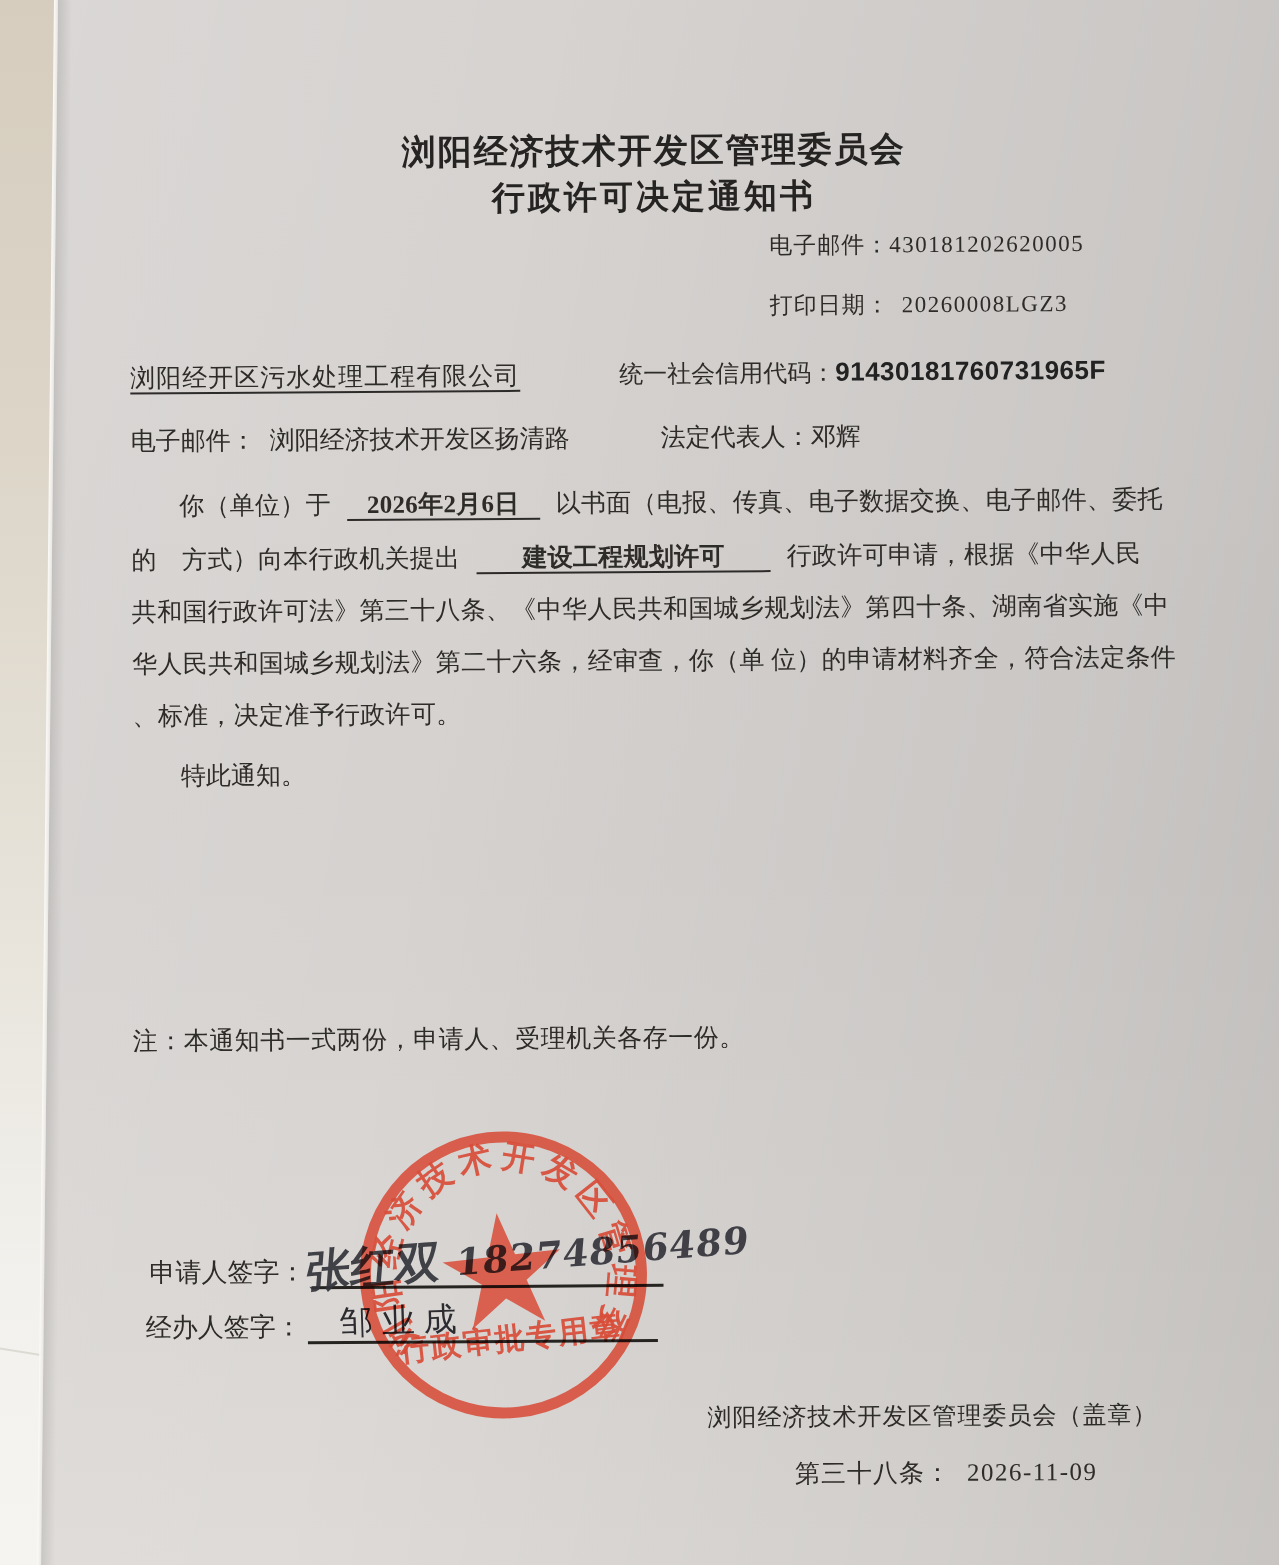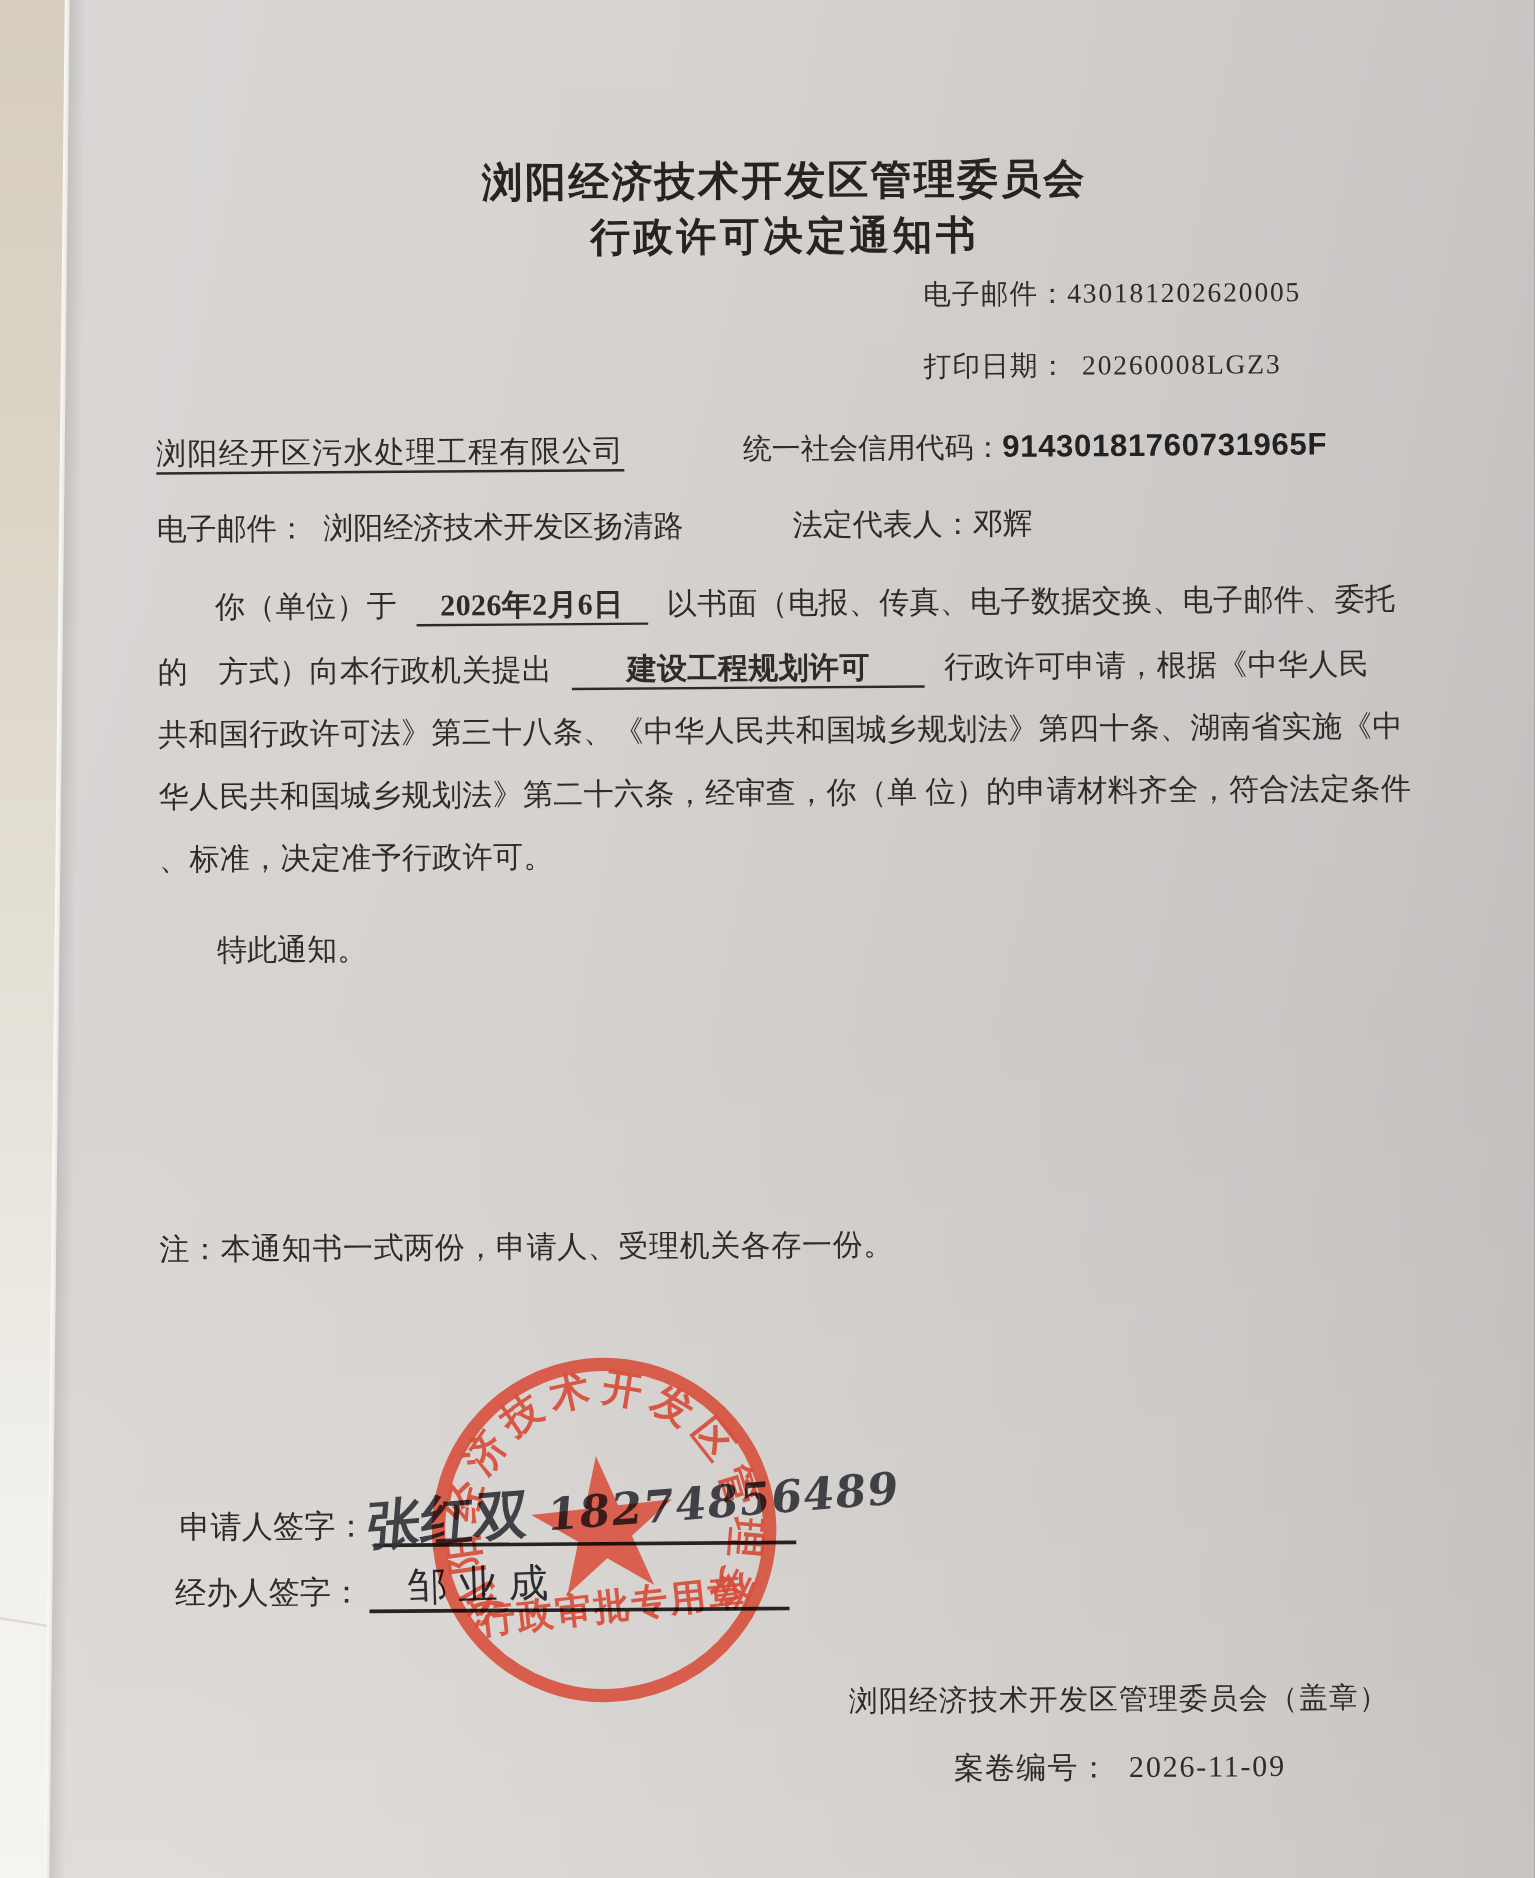--- a/index.html
+++ b/index.html
@@ -91,21 +91,21 @@
     </div>
 
     <div class="abs body-line" style="top:540px;">
       <span>的　方式）向本行政机关提出</span><span class="gap"></span><span class="fill2">建设工程规划许可</span><span class="gap"></span><span>行政许可申请，根据《中华人民</span>
     </div>
 
     <div class="abs body-line" style="top:592px;">共和国行政许可法》第三十八条、《中华人民共和国城乡规划法》第四十条、湖南省实施《中</div>
     <div class="abs body-line" style="top:644px;">华人民共和国城乡规划法》第二十六条，经审查，你（单 位）的申请材料齐全，符合法定条件</div>
     <div class="abs body-line" style="top:696px;">、标准，决定准予行政许可。</div>
 
-    <div class="abs" style="left:181px;top:756px;font-size:25px;margin-top:16px;">特此通知。</div>
+    <div class="abs" style="left:181px;top:756px;font-size:25px;">特此通知。</div>
 
     <div class="abs" style="left:131px;top:1021px;font-size:25px;letter-spacing:0.5px;">注：本通知书一式两份，申请人、受理机关各存一份。</div>
 
     <div class="abs" style="left:146px;top:1252px;font-size:26px;">
       <span>申请人签字：</span><span class="sig-underline"></span>
     </div>
     <div class="abs" style="left:142px;top:1307px;font-size:26px;">
       <span>经办人签字：</span><span class="sig-underline" style="width:350px;"></span>
     </div>
 
@@ -123,17 +123,17 @@
         <text font-size="33" font-weight="bold" fill="#d8422c" opacity="0.92" font-family="Liberation Serif, serif" letter-spacing="7">
           <textPath href="#sealArc" startOffset="2">浏阳经济技术开发区管理委员会</textPath>
         </text>
         <text x="158" y="232" text-anchor="middle" font-size="30" font-weight="bold" fill="#d8422c" opacity="0.92" letter-spacing="2" font-family="Liberation Serif, serif">行政审批专用章</text>
       </svg>
     </div>
 
     <div class="abs footer-line" style="left:703px;top:1402px;">浏阳经济技术开发区管理委员会（盖章）</div>
 
     <div class="abs footer-line" style="left:790px;top:1458px;font-size:25px;">
-      <span>案卷编号：</span><span class="serifnum" style="margin-left:16px;">2026-11-09</span>
+      <span>第三十八条：</span><span class="serifnum" style="margin-left:16px;">2026-11-09</span>
     </div>
 
   </div>
 </div>
 
 </body></html>

